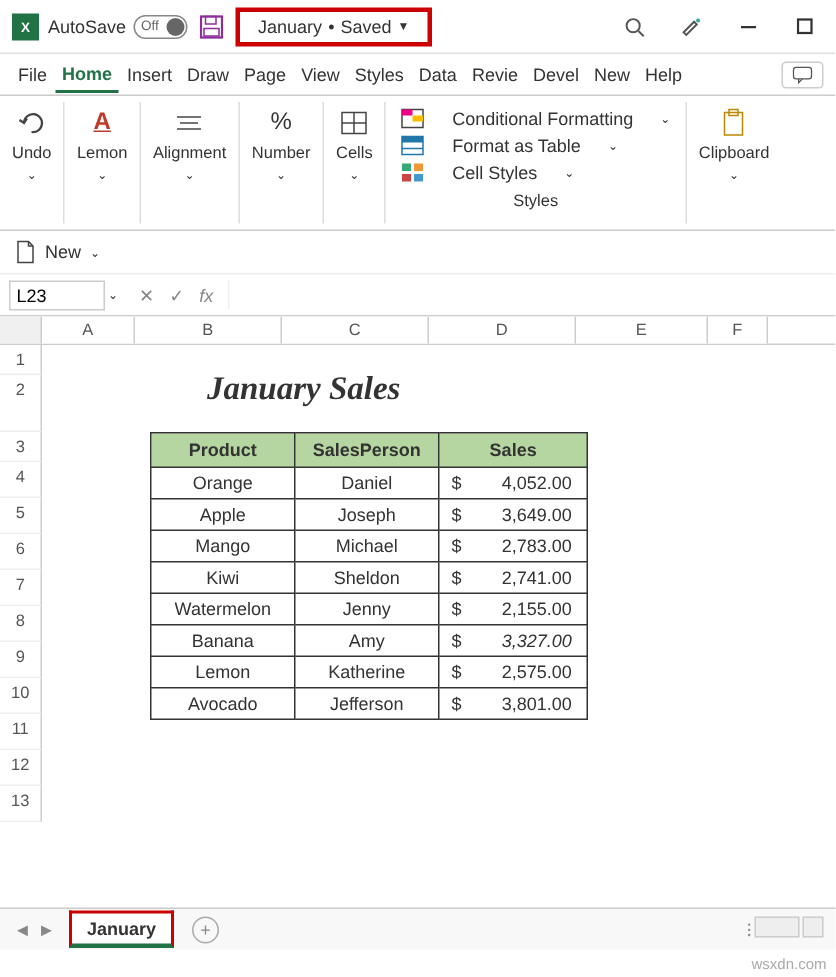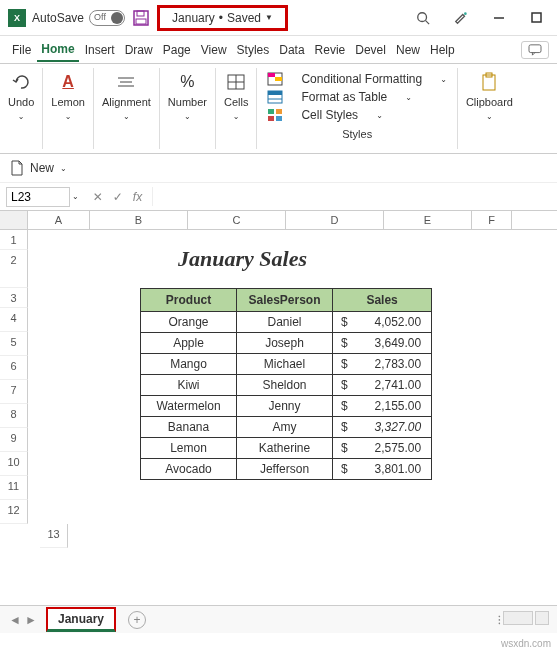--- a/index.html
+++ b/index.html
@@ -272,21 +272,21 @@
       <div class="row-h" style="height:20px;">3</div>
       <div class="row-h" style="height:24px;">4</div>
       <div class="row-h" style="height:24px;">5</div>
       <div class="row-h" style="height:24px;">6</div>
       <div class="row-h" style="height:24px;">7</div>
       <div class="row-h" style="height:24px;">8</div>
       <div class="row-h" style="height:24px;">9</div>
       <div class="row-h" style="height:24px;">10</div>
       <div class="row-h" style="height:24px;">11</div>
       <div class="row-h" style="height:24px;">12</div>
-      <div class="row-h" style="height:24px;margin-left:40px;">13</div>
+      <div class="row-h" style="height:24px;">13</div>
     </div>
     <div class="cells">
       <div class="sheet-title">January Sales</div>
       <table class="data-table">
         <tbody>
             <tr>
           <th style="width:96px;">Product</th>
           <th style="width:96px;">SalesPerson</th>
           <th colspan="2" style="width:96px;">Sales</th>
         </tr>

